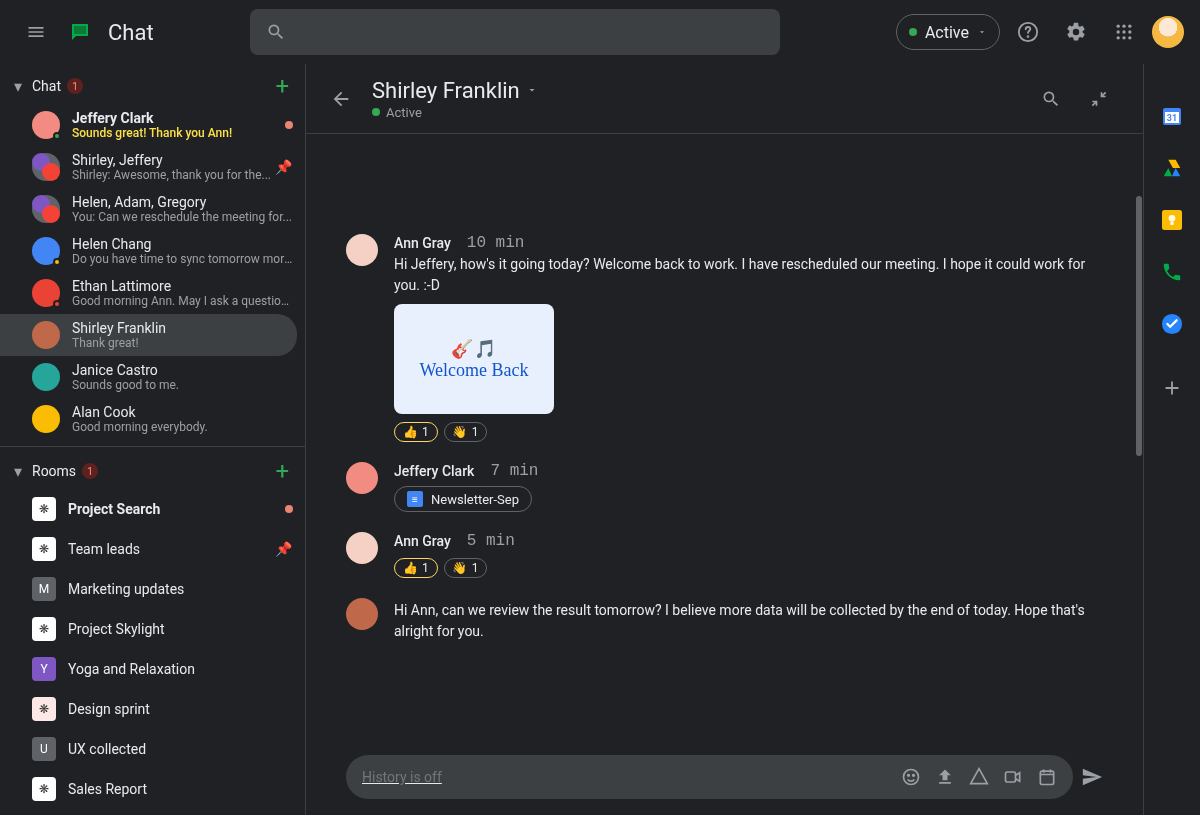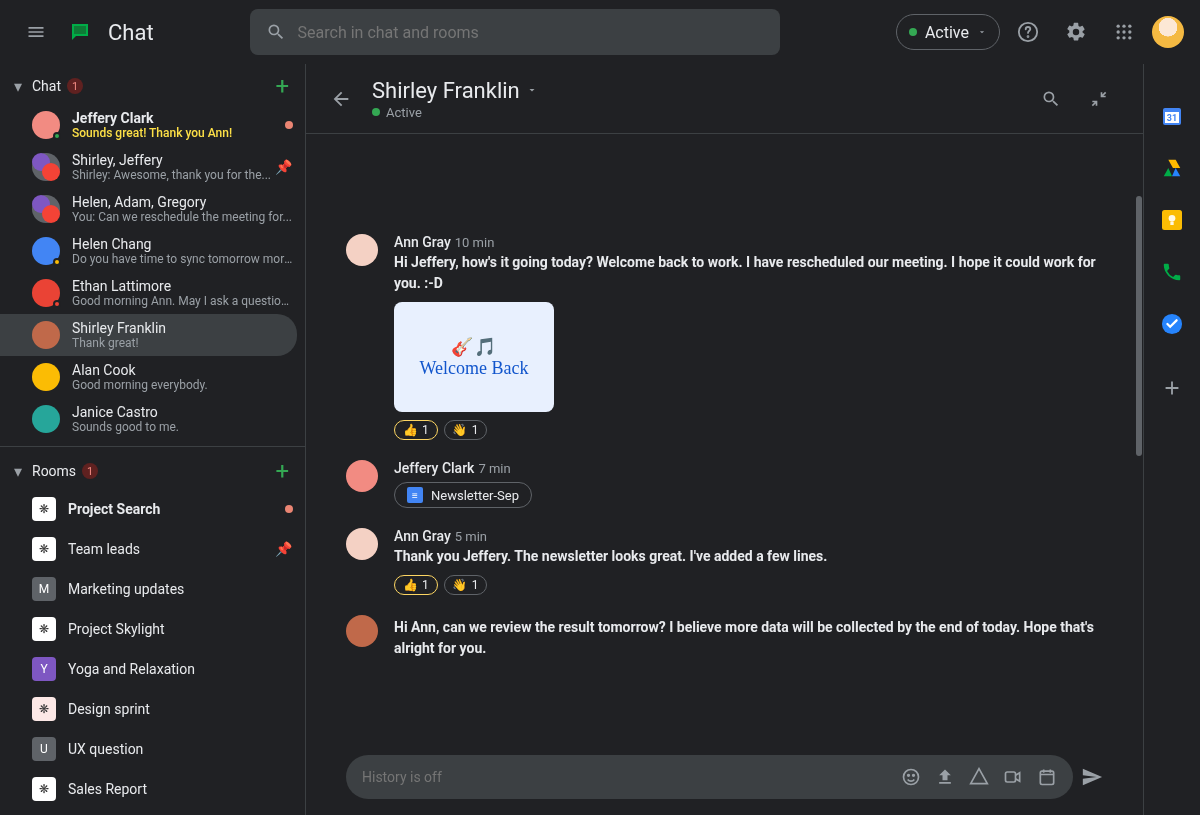--- a/index.html
+++ b/index.html
@@ -45,35 +45,35 @@
 .conv-header { height:70px; display:flex; align-items:center; padding:0 24px; border-bottom:1px solid #3c4043; }
 .back-icon { color:#9aa0a6; cursor:pointer; margin-right:20px; }
 .conv-title { font-size:22px; color:#e8eaed; display:flex; align-items:center; gap:6px; }
 .conv-status { display:flex; align-items:center; gap:6px; font-size:13px; color:#9aa0a6; margin-top:2px; }
 .conv-actions { margin-left:auto; display:flex; gap:8px; }
 .conv-actions > div { width:40px; height:40px; display:flex; align-items:center; justify-content:center; cursor:pointer; color:#9aa0a6; border-radius:50%; }
 .messages { flex:1; overflow-y:auto; padding:100px 40px 20px 40px; }
 .message { display:flex; gap:16px; margin-bottom:20px; }
 .msg-avatar { width:32px; height:32px; border-radius:50%; background:#5f6368; flex-shrink:0; }
 .msg-content { flex:1; }
-.msg-header { display:flex; align-items:center; gap:4px; }
+.msg-header { display:flex; align-items:center; gap:16px; }
 .msg-author { font-size:14px; font-weight:500; color:#e8eaed; }
-.msg-time { font-size:13px; color:#9aa0a6; }
-.msg-text { font-size:14px; color:#e8eaed; line-height:1.5; margin-top:2px;font-weight:bold; }
+.msg-time { font-size:16px; color:#9aa0a6;font-family:Liberation Mono, monospace; }
+.msg-text { font-size:14px; color:#e8eaed; line-height:1.5; margin-top:2px; }
 .attachment { width:160px; height:110px; background:#e8f0fe; border-radius:8px; margin-top:8px; display:flex; align-items:center; justify-content:center; color:#1a73e8; font-family:serif; font-size:18px; text-align:center; }
 .reactions { display:flex; gap:6px; margin-top:8px; }
 .reaction { border:1px solid #5f6368; border-radius:12px; padding:2px 8px; font-size:12px; display:flex; align-items:center; gap:4px; cursor:pointer; }
 .reaction.active { border-color:#fdd663; }
 .doc-chip { display:inline-flex; align-items:center; gap:8px; border:1px solid #5f6368; border-radius:16px; padding:4px 12px; margin-top:6px; font-size:13px; cursor:pointer; }
 .doc-chip .doc-icon { width:16px; height:16px; background:#4285f4; border-radius:2px; display:flex;align-items:center;justify-content:center;color:white;font-size:10px; }
 .unread-divider { display:flex; align-items:center; margin:16px 0; color:#8ab4f8; font-size:11px; letter-spacing:1px; }
 .unread-divider::before,.unread-divider::after { content:''; flex:1; height:1px; background:#3b5a8f; }
 .unread-divider span { padding:0 16px; }
 .compose { margin:0 40px 16px 40px; display:flex; align-items:center; gap:8px; }
-.compose-box { flex:1; background:#3c4043; border-radius:24px; height:44px; display:flex; align-items:center; padding:12px 16px; }
+.compose-box { flex:1; background:#3c4043; border-radius:24px; height:44px; display:flex; align-items:center; padding:12px 16px;text-decoration:underline; }
 .compose-box input { flex:1; background:transparent; border:none; outline:none; color:#e8eaed; font-size:14px; }
 .compose-icons { display:flex; gap:14px; color:#9aa0a6; }
 .compose-icons > span { cursor:pointer; }
 .send-icon { color:#9aa0a6; cursor:pointer; }
 .rail { width:56px; display:flex; flex-direction:column; align-items:center; padding-top:40px; gap:28px; }
 .rail-icon { width:24px; height:24px; cursor:pointer; display:flex;align-items:center;justify-content:center; }
 .scrollbar-track{position:absolute;right:0;top:132px;width:8px;height:340px;background:transparent;}
 .scrollbar-thumb{width:6px;height:260px;background:#5f6368;border-radius:3px;margin-left:1px;}
 svg{display:block;}
 </style>
@@ -90,21 +90,20 @@
     <svg viewBox="0 0 24 24" width="24" height="24">
         <path fill="#00ac47" d="M4 4h16v12H8l-4 4z"></path>
         <rect x="6" y="6" width="12" height="8" fill="#0e7a36"></rect>
       </svg>
   </div>
   <div class="app-name">Chat</div>
   <div class="search-box">
     <svg width="20" height="20" viewBox="0 0 24 24" fill="#9aa0a6">
         <path d="M15.5 14h-.79l-.28-.27A6.471 6.471 0 0016 9.5 6.5 6.5 0 109.5 16c1.61 0 3.09-.59 4.23-1.57l.27.28v.79l5 4.99L20.49 19l-4.99-5zm-6 0C7.01 14 5 11.99 5 9.5S7.01 5 9.5 5 14 7.01 14 9.5 11.99 14 9.5 14z"></path>
       </svg>
-    <input placeholder="Search in chat and rooms" style="">
   </div>
   <div class="header-right">
     <div class="status-chip">
       <span class="status-dot"></span>
       <span>Active</span>
       <svg width="10" height="10" viewBox="0 0 24 24" fill="#9aa0a6">
           <path d="M7 10l5 5 5-5z"></path>
         </svg>
     </div>
     <div class="help-icon">
@@ -195,31 +194,31 @@
           </div>
         </div>
         <div class="chat-item active">
           <div class="chat-avatar" style="background:#c0694a"></div>
           <div class="chat-text">
             <div class="chat-name ">Shirley Franklin</div>
             <div class="chat-preview ">Thank great!</div>
           </div>
         </div>
         <div class="chat-item">
+          <div class="chat-avatar" style="background:#26a69a"></div>
+          <div class="chat-text">
+            <div class="chat-name ">Janice Castro</div>
+            <div class="chat-preview ">Sounds good to me.</div>
+          </div>
+        </div>
+        <div class="chat-item">
           <div class="chat-avatar" style="background:#fbbc04"></div>
           <div class="chat-text">
             <div class="chat-name ">Alan Cook</div>
             <div class="chat-preview ">Good morning everybody.</div>
-          </div>
-        </div>
-        <div class="chat-item">
-          <div class="chat-avatar" style="background:#26a69a"></div>
-          <div class="chat-text">
-            <div class="chat-name ">Janice Castro</div>
-            <div class="chat-preview ">Sounds good to me.</div>
           </div>
         </div>
       </div>
 
     <div class="section-header" style="margin-top:6px;border-top:1px solid #3c4043;padding-top:10px;">
       <span class="caret">▾</span>
       <span class="title">Rooms</span>
       <span class="badge red">1</span>
       <span class="plus">+</span>
     </div>
@@ -245,21 +244,21 @@
         <div class="room-item">
           <div class="room-icon" style="background:#7e57c2;color:#fff">Y</div>
           <div class="room-name ">Yoga and Relaxation</div>
         </div>
         <div class="room-item">
           <div class="room-icon" style="background:#fce8e6;color:#333">❋</div>
           <div class="room-name ">Design sprint</div>
         </div>
         <div class="room-item">
           <div class="room-icon" style="background:#5f6368;color:#fff">U</div>
-          <div class="room-name ">UX question</div>
+          <div class="room-name ">UX collected</div>
         </div>
         <div class="room-item">
           <div class="room-icon" style="background:#fff;color:#333">❋</div>
           <div class="room-name ">Sales Report</div>
         </div>
       </div>
 
   </div>
 
   <div class="conversation">
@@ -329,21 +328,20 @@
               <span>Newsletter-Sep</span>
             </div></div>
         </div>
         <div class="message">
           <div class="msg-avatar" style="background:#f4d1c4"></div>
           <div class="msg-content">
             <div class="msg-header">
               <span class="msg-author">Ann Gray</span>
               <span class="msg-time">5 min</span>
             </div>
-            <div class="msg-text">Thank you Jeffery. The newsletter looks great. I've added a few lines.</div>
             <div class="reactions">
               <div class="reaction active">
                 <span>👍</span>
                 <span>1</span>
               </div>
               <div class="reaction ">
                 <span>👋</span>
                 <span>1</span>
               </div>
             </div>

